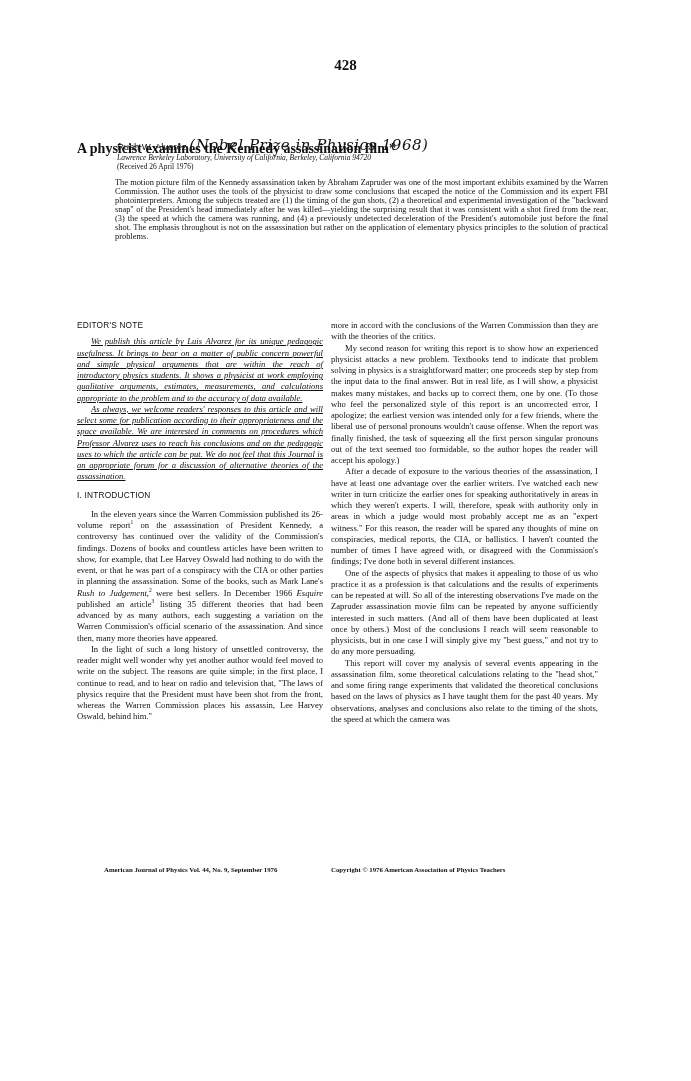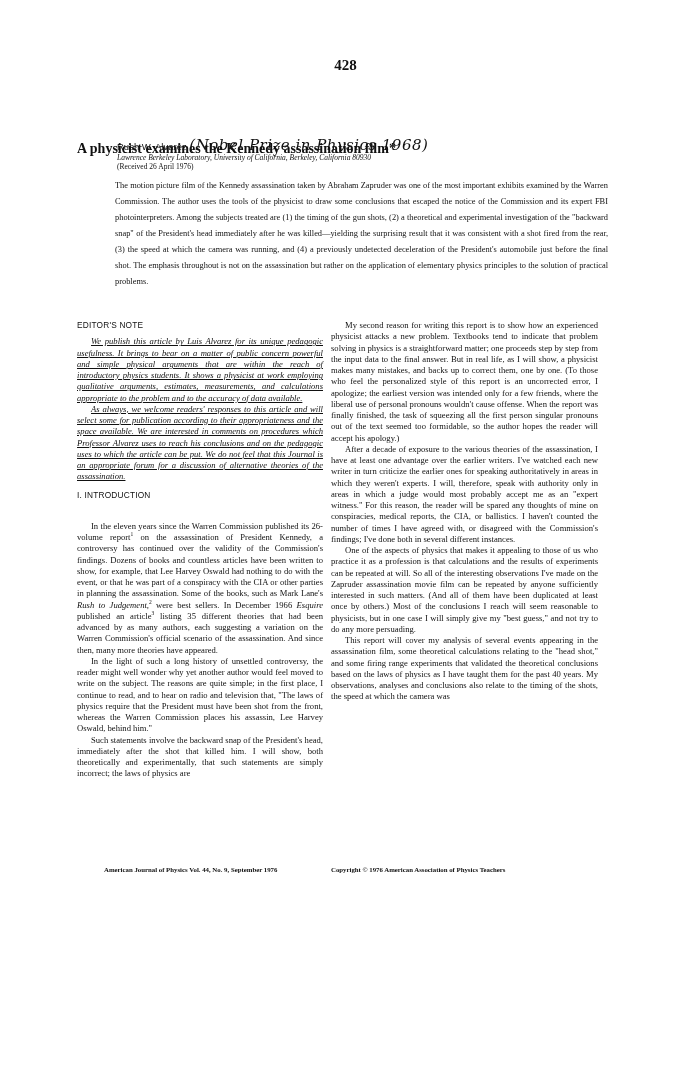--- a/index.html
+++ b/index.html
@@ -5,65 +5,65 @@
   html, body { margin: 0; padding: 0; background: #ffffff; }
   body { width: 691px; height: 1081px; position: relative; overflow: hidden; color: #111; font-family: "Liberation Serif", serif; }
   .page-number { position: absolute; top: 57px; left: 0; width: 691px; text-align: center; font-weight: bold; font-size: 15px; }
   .title { position: absolute; top: 111px; left: 77px; font-weight: bold; font-size: 14px; white-space: nowrap; margin-top: 30px; }
   .author-block { position: absolute; top: 136px; left: 117px; }
   .author-line { font-size: 10.5px; white-space: nowrap; }
   .author-name { font-family: "Liberation Sans", sans-serif; font-size: 9.5px; }
   .annotation { font-family: "DejaVu Serif", serif; font-style: italic; font-size: 15px; margin-left: 0; letter-spacing: 0.5px; }
   .affiliation { font-style: italic; font-size: 7.5px; margin-top: -1px; white-space: nowrap; }
   .received { font-size: 7.5px; white-space: nowrap; }
-  .abstract { position: absolute; top: 178px; left: 115px; width: 493px; font-size: 8.4px; line-height: 16px; text-align: justify; }
+  .abstract { position: absolute; top: 178px; left: 115px; width: 493px; font-size: 8.4px; line-height: 9px; text-align: justify; }
   .col { position: absolute; top: 320px; font-size: 8.6px; line-height: 11.25px; text-align: justify; }
   .col-left { left: 77px; width: 246px; }
   .col-right { left: 331px; width: 267px; }
   .section-head { font-family: "Liberation Sans", sans-serif; font-weight: normal; font-size: 8.3px; margin: 0 0 5px 0; letter-spacing: 0.2px; }
-  .section-head.intro { margin-top: 7px; margin-bottom: 20px; }
+  .section-head.intro { margin-top: 7px; margin-bottom: 8px; }
   .editor-note p { font-style: italic; text-decoration: underline; }
   p { margin: 0; text-indent: 14px; }
   p.noindent { text-indent: 0; }
   .footer { position: absolute; top: 866px; font-size: 6.8px; font-weight: bold; white-space: nowrap; }
   .footer-left { left: 104px; }
   .footer-right { left: 331px; }
   sup { font-size: 5.5px; line-height: 0; }
 </style>
 </head>
 <body>
 
 <div class="page-number">428</div>
 
 <div class="title">A physicist examines the Kennedy assassination film*</div>
 
 <div class="author-block">
   <div class="author-line">
     <span class="author-name">Rush W. Alvarez</span>
     <span class="annotation">(Nobel Prize in Physics 1968)</span>
   </div>
-  <div class="affiliation">Lawrence Berkeley Laboratory, University of California, Berkeley, California 80930</div>
+  <div class="affiliation">Lawrence Berkeley Laboratory, University of California, Berkeley, California 94720</div>
   <div class="received">(Received 26 April 1976)</div>
 </div>
 
 <div class="abstract">The motion picture film of the Kennedy assassination taken by Abraham Zapruder was one of the most important exhibits examined by the Warren Commission. The author uses the tools of the physicist to draw some conclusions that escaped the notice of the Commission and its expert FBI photointerpreters. Among the subjects treated are (1) the timing of the gun shots, (2) a theoretical and experimental investigation of the "backward snap" of the President's head immediately after he was killed—yielding the surprising result that it was consistent with a shot fired from the rear, (3) the speed at which the camera was running, and (4) a previously undetected deceleration of the President's automobile just before the final shot. The emphasis throughout is not on the assassination but rather on the application of elementary physics principles to the solution of practical problems.</div>
 
 <div class="col col-left">
   <div class="section-head">EDITOR'S NOTE</div>
   <div class="editor-note">
     <p>We publish this article by Luis Alvarez for its unique pedagogic usefulness. It brings to bear on a matter of public concern powerful and simple physical arguments that are within the reach of introductory physics students. It shows a physicist at work employing qualitative arguments, estimates, measurements, and calculations appropriate to the problem and to the accuracy of data available.</p>
     <p>As always, we welcome readers' responses to this article and will select some for publication according to their appropriateness and the space available. We are interested in comments on procedures which Professor Alvarez uses to reach his conclusions and on the pedagogic uses to which the article can be put. We do not feel that this Journal is an appropriate forum for a discussion of alternative theories of the assassination.</p>
   </div>
   <div class="section-head intro">I.   INTRODUCTION</div>
   <p><span>In the eleven years since the Warren Commission published its 26-volume report</span><sup>1</sup><span> on the assassination of President Kennedy, a controversy has continued over the validity of the Commission's findings. Dozens of books and countless articles have been written to show, for example, that Lee Harvey Oswald had nothing to do with the event, or that he was part of a conspiracy with the CIA or other parties in planning the assassination. Some of the books, such as Mark Lane's </span><i>Rush to Judgement,</i><sup>2</sup><span> were best sellers. In December 1966 </span><i>Esquire</i><span> published an article</span><sup>3</sup><span> listing 35 different theories that had been advanced by as many authors, each suggesting a variation on the Warren Commission's official scenario of the assassination. And since then, many more theories have appeared.</span></p>
   <p>In the light of such a long history of unsettled controversy, the reader might well wonder why yet another author would feel moved to write on the subject. The reasons are quite simple; in the first place, I continue to read, and to hear on radio and television that, "The laws of physics require that the President must have been shot from the front, whereas the Warren Commission places his assassin, Lee Harvey Oswald, behind him."</p>
-  <p>Such statements involve the backward snap of the President's head, immediately after the shot that killed him. I will show, both theoretically and experimentally, that such statements are simply incorrect; the laws of physics are</p>
 </div>
 
 <div class="col col-right">
+  <p class="noindent">more in accord with the conclusions of the Warren Commission than they are with the theories of the critics.</p>
   <p>My second reason for writing this report is to show how an experienced physicist attacks a new problem. Textbooks tend to indicate that problem solving in physics is a straightforward matter; one proceeds step by step from the input data to the final answer. But in real life, as I will show, a physicist makes many mistakes, and backs up to correct them, one by one. (To those who feel the personalized style of this report is an uncorrected error, I apologize; the earliest version was intended only for a few friends, where the liberal use of personal pronouns wouldn't cause offense. When the report was finally finished, the task of squeezing all the first person singular pronouns out of the text seemed too formidable, so the author hopes the reader will accept his apology.)</p>
   <p>After a decade of exposure to the various theories of the assassination, I have at least one advantage over the earlier writers. I've watched each new writer in turn criticize the earlier ones for speaking authoritatively in areas in which they weren't experts. I will, therefore, speak with authority only in areas in which a judge would most probably accept me as an "expert witness." For this reason, the reader will be spared any thoughts of mine on conspiracies, medical reports, the CIA, or ballistics. I haven't counted the number of times I have agreed with, or disagreed with the Commission's findings; I've done both in several different instances.</p>
   <p>One of the aspects of physics that makes it appealing to those of us who practice it as a profession is that calculations and the results of experiments can be repeated at will. So all of the interesting observations I've made on the Zapruder assassination movie film can be repeated by anyone sufficiently interested in such matters. (And all of them have been duplicated at least once by others.) Most of the conclusions I reach will seem reasonable to physicists, but in one case I will simply give my "best guess," and not try to do any more persuading.</p>
   <p>This report will cover my analysis of several events appearing in the assassination film, some theoretical calculations relating to the "head shot," and some firing range experiments that validated the theoretical conclusions based on the laws of physics as I have taught them for the past 40 years. My observations, analyses and conclusions also relate to the timing of the shots, the speed at which the camera was</p>
 </div>
 
 <div class="footer footer-left">American Journal of Physics Vol. 44, No. 9, September 1976</div>
 <div class="footer footer-right">Copyright © 1976 American Association of Physics Teachers</div>
 
 </body></html>

